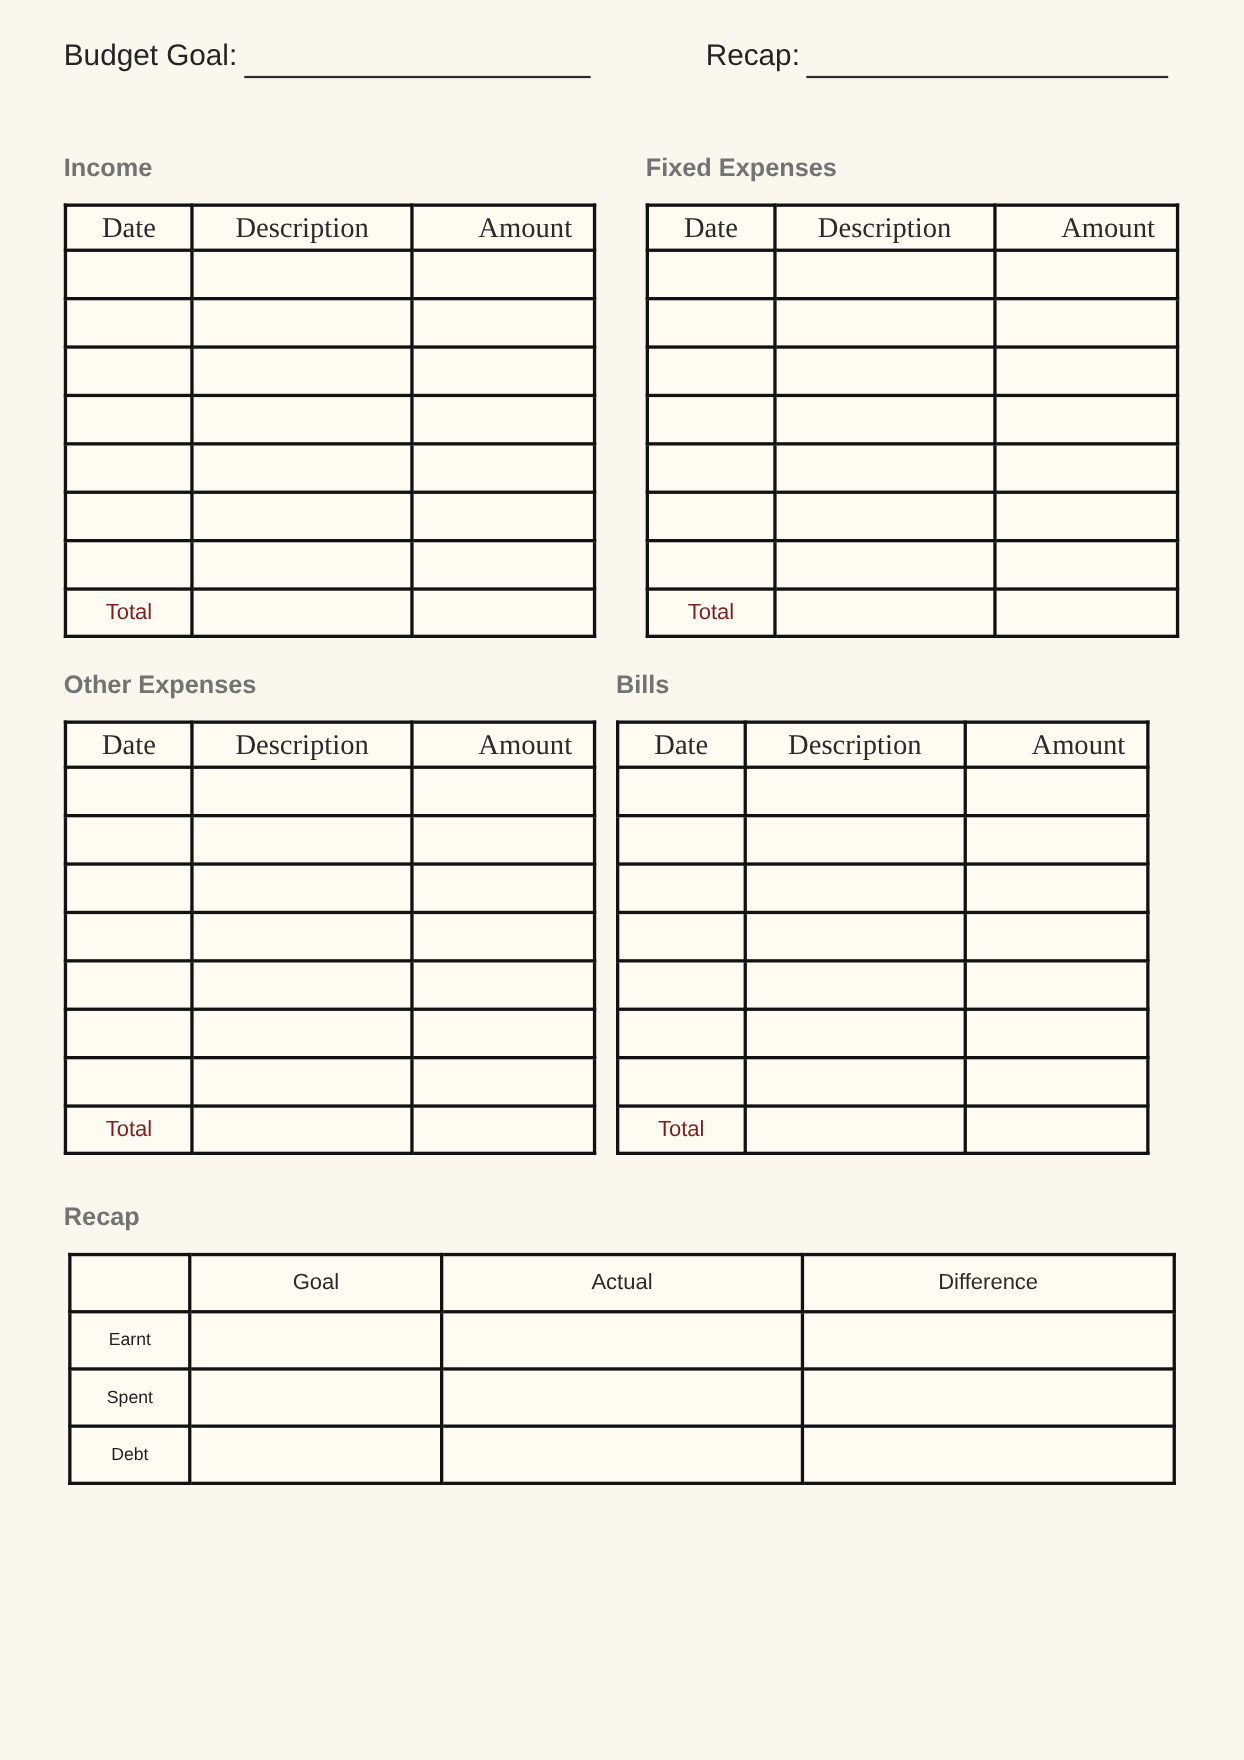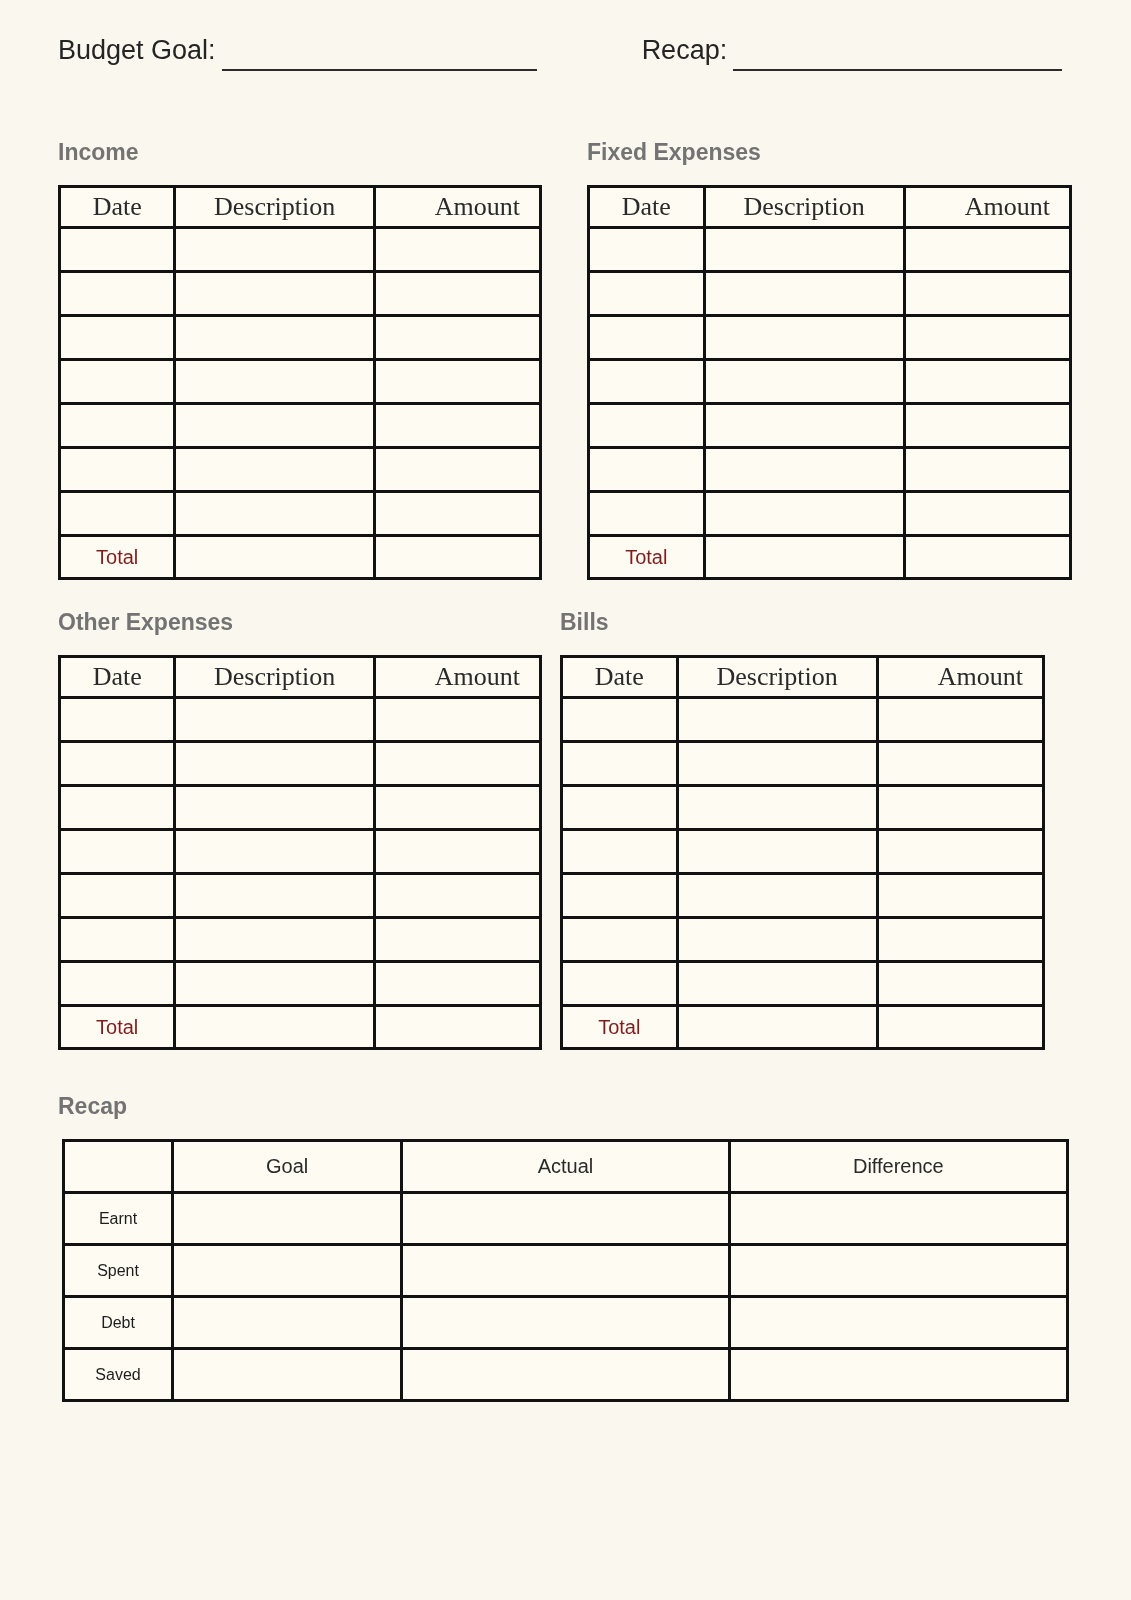--- a/index.html
+++ b/index.html
@@ -358,23 +358,17 @@
             <td></td>
             <td></td>
             <td></td>
           </tr>
           <tr>
             <td class="rc-label">Debt</td>
             <td></td>
             <td></td>
             <td></td>
           </tr>
-          <tr>
-            <td class="rc-label">Saved</td>
-            <td></td>
-            <td></td>
-            <td></td>
-          </tr>
         </tbody>
     </table>
   </section>
 
 </div>
 
 </body></html>

